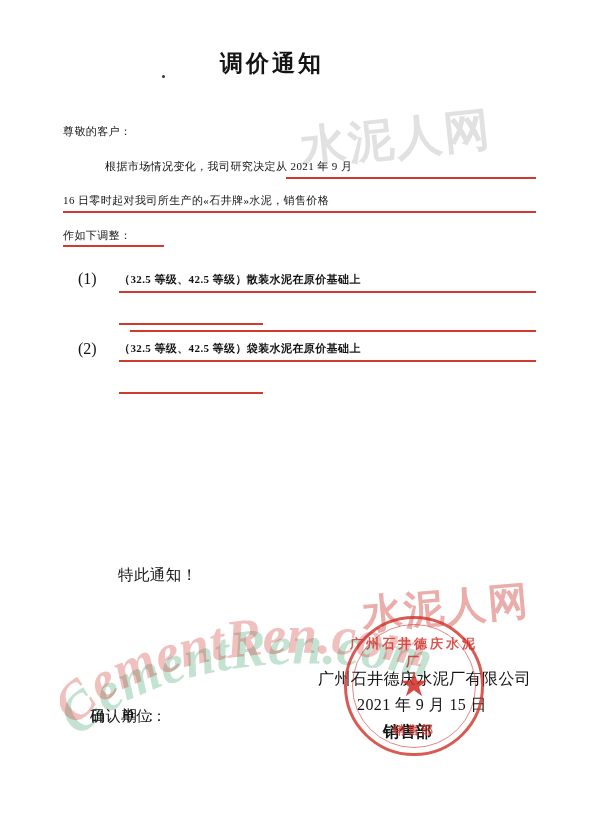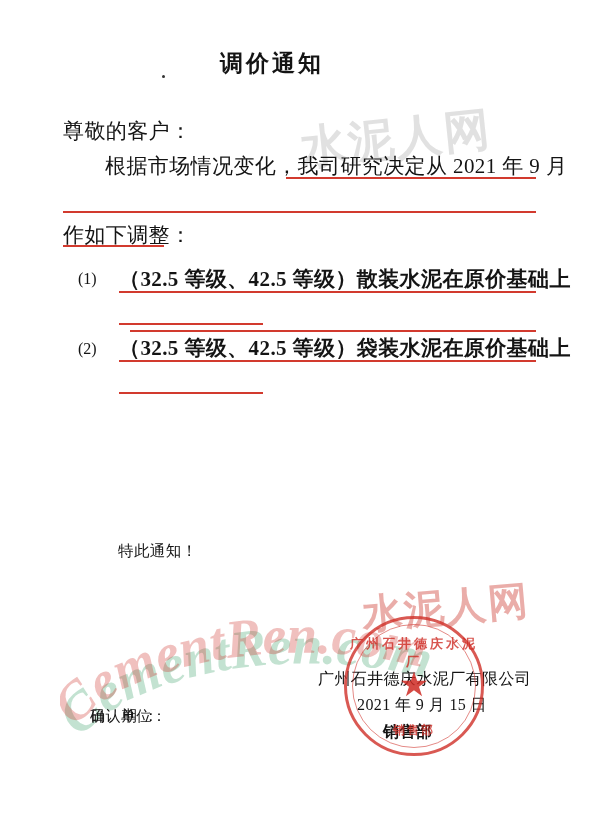--- a/index.html
+++ b/index.html
@@ -78,21 +78,21 @@
     left: 162px;
     width: 3px;
     height: 3px;
     background: #333;
     border-radius: 50%;
   }
 
   
   .line {
     position: absolute;
-    font-size: 21px;
+    font-size: 11px;
     line-height: 22px;
     letter-spacing: 0.4px;
     white-space: nowrap;
   }
   .bold { font-weight: bold; }
 
   #salutation { top: 120px; left: 63px; }
   #p1a { top: 155px; left: 105px; }
   #p1b { top: 189px; left: 63px; }
   #p1c { top: 224px; left: 63px; }
@@ -102,21 +102,21 @@
     font-size: 16px;
   }
   #num1 { top: 270px; left: 78px; }
   #num2 { top: 340px; left: 78px; }
 
   #i1a { top: 268px; left: 119px; }
   #i1b { top: 300px; left: 119px; }
   #i2a { top: 337px; left: 119px; }
   #i2b { top: 369px; left: 119px; }
 
-  #notice1 { top: 540px; left: 118px; font-size: 15.5px; }
+  #notice1 { top: 564px; left: 118px; font-size: 15.5px; }
   #notice2 { top: 571px; left: 118px; font-size: 15.5px; }
 
   #confirm-unit { top: 705px; left: 90px; font-size: 15px; }
   #date-label { top: 705px; left: 90px; font-size: 15.5px; letter-spacing: 6px; }
 
   #company { top: 668px; left: 318px; font-size: 16px; text-align: right; }
   #sign-date { top: 694px; left: 357px; font-size: 16px; }
   #dept { top: 721px; left: 383px; font-size: 16px; font-weight: bold; }
 
   
@@ -199,20 +199,21 @@
   </svg>
 
   <div class="wm" id="wm-mid">水泥人网</div>
 
   <div id="title">调价通知</div>
   <div id="title-dot"></div>
 
   <div class="line" id="salutation">尊敬的客户：</div>
 
   <div class="line" id="p1a">根据市场情况变化，我司研究决定从 2021 年 9 月</div>
+  <div class="line" id="p1b">16 日零时起对我司所生产的«石井牌»水泥，销售价格</div>
   <div class="line" id="p1c">作如下调整：</div>
 
   <div class="ul" style="left:286px; top:177px; width:250px;"></div>
   <div class="ul" style="left:63px; top:211px; width:473px;"></div>
   <div class="ul" style="left:63px; top:245px; width:101px;"></div>
 
   <div class="item-num" id="num1">(1)</div>
   <div class="line bold" id="i1a">（32.5 等级、42.5 等级）散装水泥在原价基础上</div>
   <div class="ul" style="left:119px; top:291px; width:417px;"></div>
   <div class="ul" style="left:119px; top:323px; width:144px;"></div>

